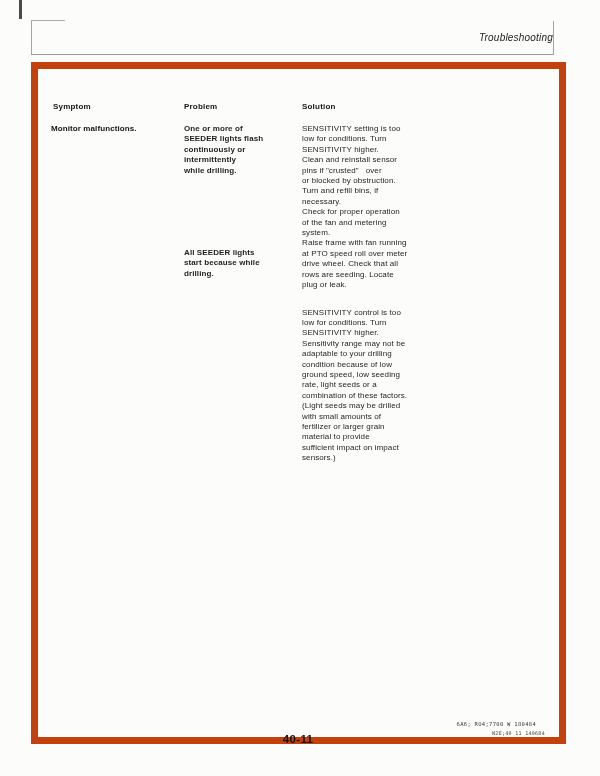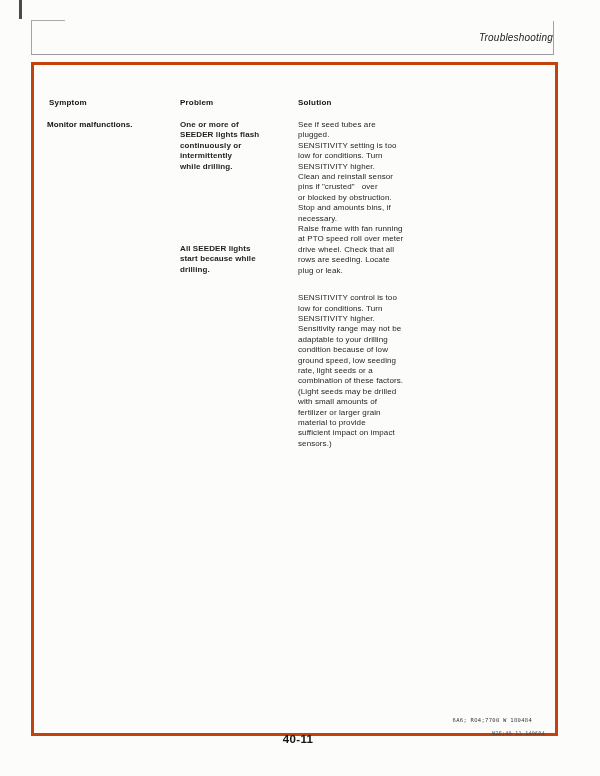--- a/index.html
+++ b/index.html
@@ -19,21 +19,21 @@
     display:flex;align-items:center;justify-content:flex-end;
   }
   .header-box .top-stub{
     position:absolute;left:-1px;top:-1px;width:34px;height:0;border-top:1px solid #ababab;
   }
   .header-title{
     font-style:italic;font-size:10px;letter-spacing:.2px;color:#222;
   }
   .main-box{
     position:absolute;left:31px;top:62px;width:521px;height:668px;
-    border:3px solid #c2410c;background:transparent;
+    border:7px solid #c2410c;background:transparent;
   }
   .col-header{
     position:absolute;top:33px;font-size:8px;font-weight:700;letter-spacing:.2px;color:#161616;
   }
   .col-header.symptom{left:15px;}
   .col-header.problem{left:146px;}
   .col-header.solution{left:264px;}
   .col{position:absolute;top:55px;font-size:8px;line-height:10.4px;}
   .col.symptom{left:13px;width:126px;}
   .col.problem{left:146px;width:114px;font-weight:bold;}
@@ -89,30 +89,31 @@
 SEEDER lights flash
 continuously or
 intermittently
 while drilling.</p>
       <p class="para">All SEEDER lights
 start because while
 drilling.</p>
     </div>
 
     <div class="col solution">
-      <p class="para">See if seed tubes are
-plugged.</p>
       <p class="para">SENSITIVITY setting is too
 low for conditions. Turn
 SENSITIVITY higher.</p>
       <p class="para">Clean and reinstall sensor
 pins if "crusted"   over
 or blocked by obstruction.</p>
-      <p class="para">Stop and amounts bins, if
+      <p class="para">Turn and refill bins, if
 necessary.</p>
+      <p class="para">Check for proper operation
+of the fan and metering
+system.</p>
       <p class="para">Raise frame with fan running
 at PTO speed roll over meter
 drive wheel. Check that all
 rows are seeding. Locate
 plug or leak.</p>
       <p class="para">SENSITIVITY control is too
 low for conditions. Turn
 SENSITIVITY higher.</p>
       <p class="para">Sensitivity range may not be
 adaptable to your drilling

